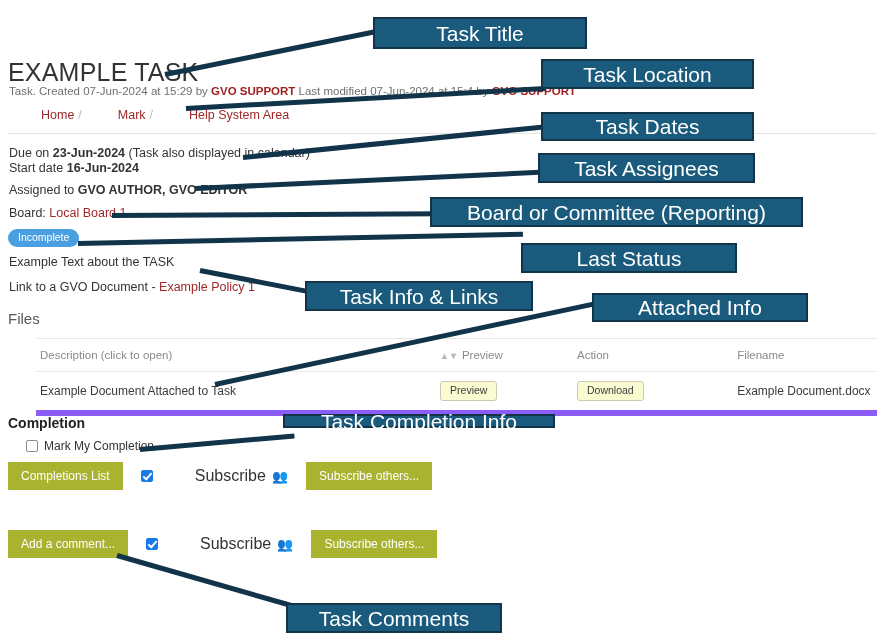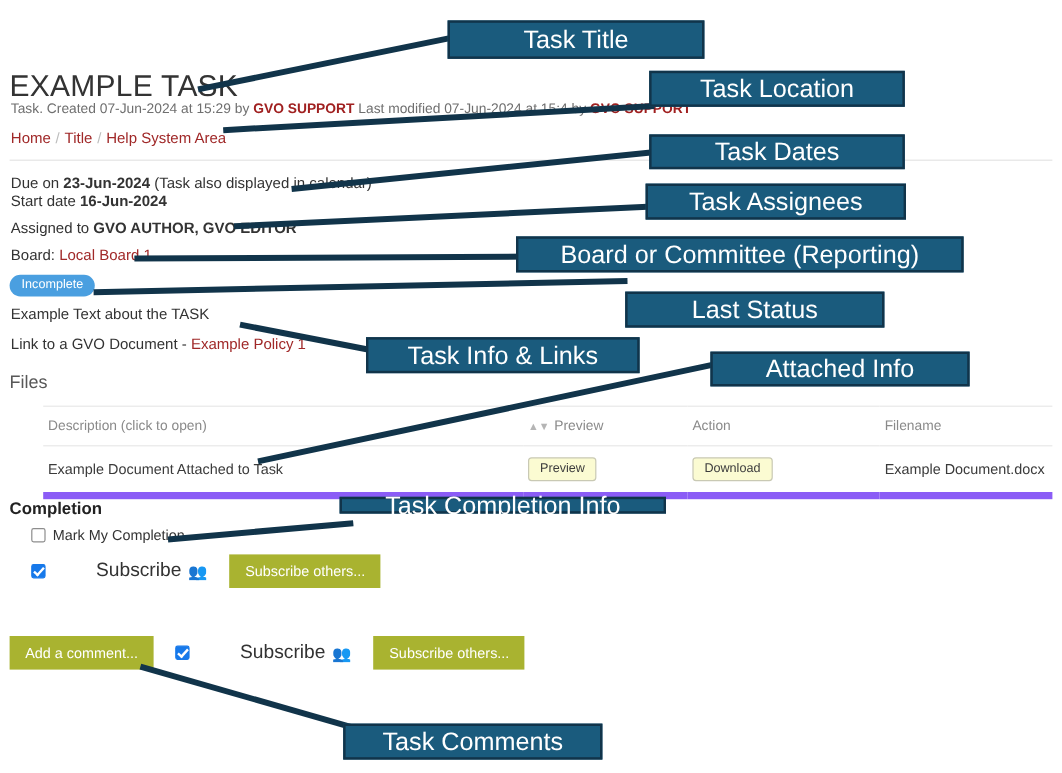--- a/index.html
+++ b/index.html
@@ -54,20 +54,21 @@
   .breadcrumb {
     position: absolute;
     left: 9px;
     top: 108px;
     font-size: 12.5px;
     white-space: nowrap;
   }
   .breadcrumb a {
     color: #a02828;
     text-decoration: none;
+    margin-left: 32px;
   }
   .breadcrumb .sep {
     color: #bdbdbd;
     margin: 0 4px;
   }
 
   .rule {
     position: absolute;
     left: 8px;
     top: 133px;
@@ -327,21 +328,21 @@
 <body>
 
 <div id="page">
 
   <div class="content">
 
     <div class="page-title">EXAMPLE TASK</div>
 
     <div class="meta-line"><span>Task. Created 07-Jun-2024 at 15:29 by </span><span class="who">GVO SUPPORT</span><span> Last modified 07-Jun-2024 at 15:4</span><span> by </span><span class="who">GVO SUPPORT</span></div>
 
-    <div class="breadcrumb"><a href="#">Home</a><span class="sep">/</span><a href="#">Title</a><span class="sep">/</span><a href="#">Help System Area</a></div>
+    <div class="breadcrumb"><a href="#">Home</a><span class="sep">/</span><a href="#">Mark</a><span class="sep">/</span><a href="#">Help System Area</a></div>
 
     <div class="rule"></div>
 
     <div class="due-line"><span>Due on </span><span class="b">23-Jun-2024</span><span class="muted-paren"> (Task also displayed in calendar)</span></div>
 
     <div class="start-line"><span>Start date </span><span class="b">16-Jun-2024</span></div>
 
     <div class="assigned-line"><span>Assigned to </span><span class="b">GVO AUTHOR, GVO EDITOR</span></div>
 
     <div class="board-line"><span>Board: </span><a href="#">Local Board 1</a></div>
@@ -374,20 +375,21 @@
     </table>
 
     <div class="sec-heading" id="completion-heading">Completion</div>
 
     <div class="check-row">
       <span class="chk"></span>
       <span>Mark My Completion</span>
     </div>
 
     <div class="btn-row" id="completion-btn-row">
+      <button class="olive-btn">Completions List</button>
       <span style="display:inline-flex;align-items:center;gap:6px;margin-left:18px;">
         <span class="chk checked"></span>
         <span class="sub-label">Subscribe</span>
         <span class="group-icon">👥</span>
       </span>
       <button class="olive-btn" style="margin-left:18px;">Subscribe others...</button>
     </div>
 
     <div class="sec-heading" id="comments-heading">Comments</div>
 

